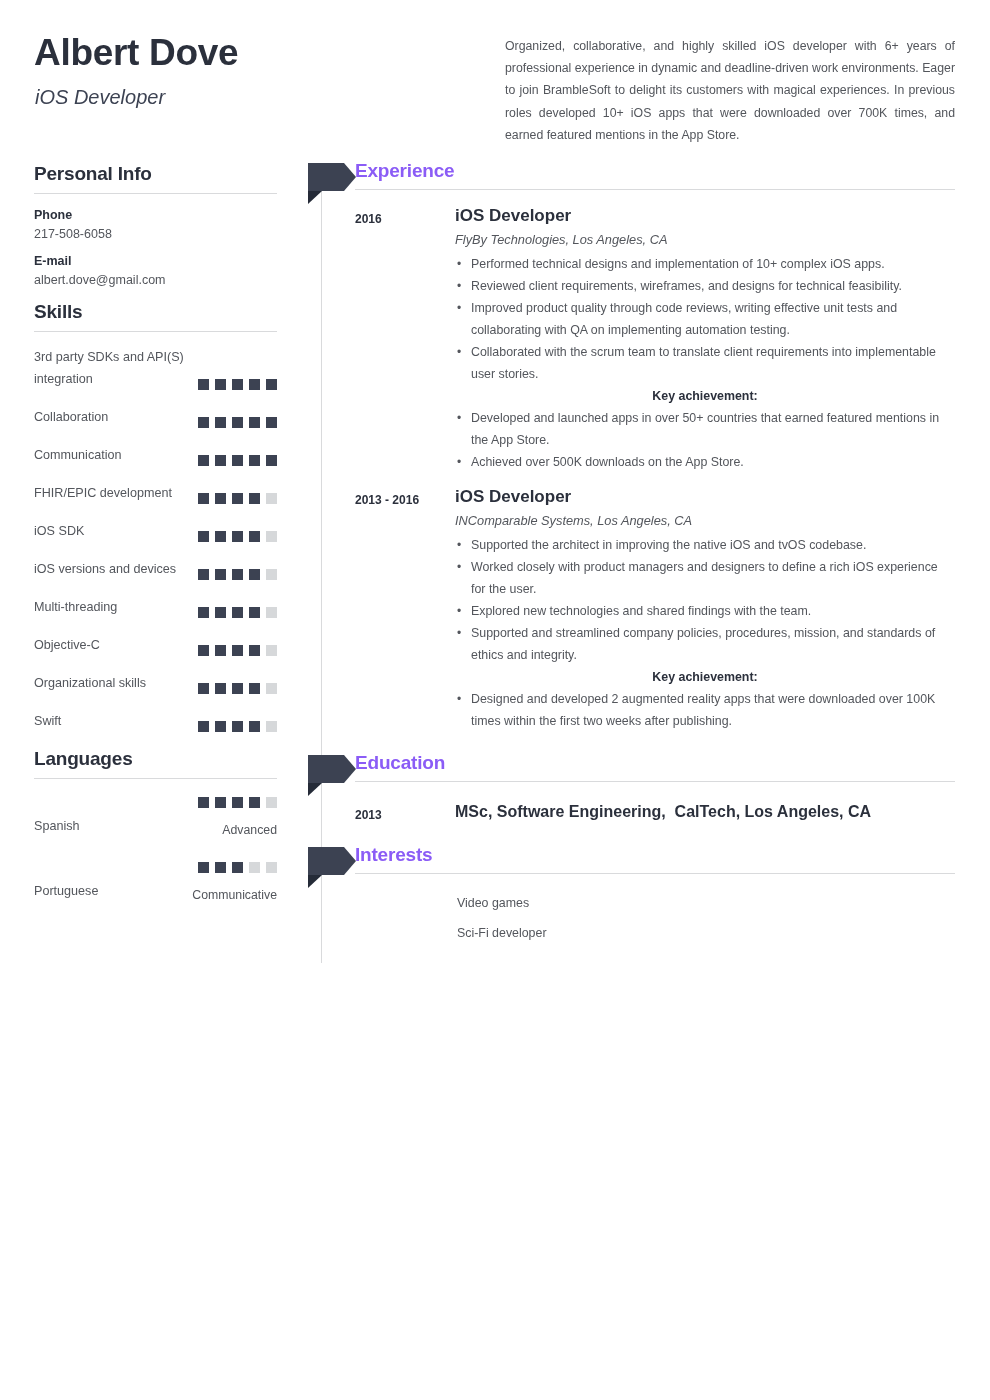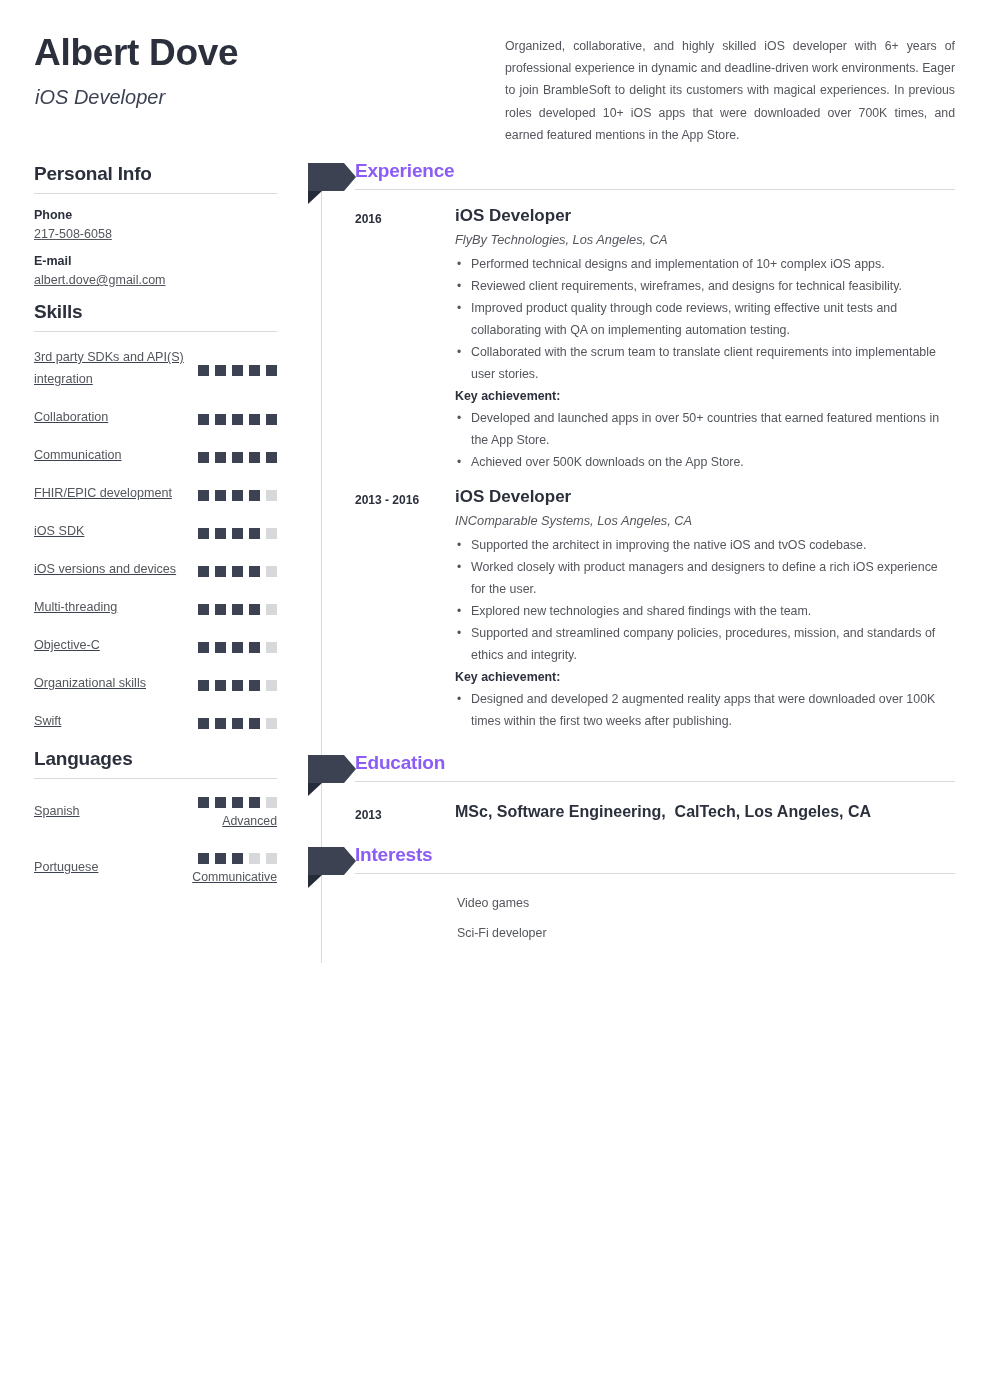--- a/index.html
+++ b/index.html
@@ -31,32 +31,32 @@
 
   
   .sidebar { position:absolute; left:34px; top:163px; width:243px; }
   .side-heading {
     font-size:19px; font-weight:bold; color:#2b303c;
     padding-bottom:8px; letter-spacing:-0.2px;
   }
   .side-rule { border-bottom:1px solid #d9dadc; margin-bottom:14px; }
   .side-block { margin-bottom:14px; }
   .contact-label { font-size:12.5px; font-weight:bold; color:#2b303c; margin-bottom:5px; }
-  .contact-value { font-size:12.5px; color:#53565c; margin-bottom:13px;text-decoration:underline; }
+  .contact-value { font-size:12.5px; color:#53565c; margin-bottom:13px; }
 
   .rate-row {
-    display:flex; align-items:center; justify-content:space-between;
-    margin-bottom:16px; min-height:17px;text-decoration:underline;
+    display:flex; align-items:flex-end; justify-content:space-between;
+    margin-bottom:16px; min-height:17px;
   }
   .rate-label { font-size:12.6px; color:#53565c; line-height:22px; max-width:150px; }
   .rate-right { flex:0 0 auto; text-align:right; padding-top:4px; }
   .squares { display:flex; gap:6px; justify-content:flex-end; }
   .sq { width:11px; height:11px; background:#d6d8da; display:block; }
   .sq.on { background:#3c4252; }
-  .rate-note { font-size:12.3px; color:#53565c; margin-top:6px; text-align:right; }
+  .rate-note { font-size:12.3px; color:#53565c; margin-top:15px; text-align:right; }
 
   
   .main { position:absolute; left:321px; top:160px; width:640px; }
   .timeline {
     position:absolute; left:321px; top:168px;
     width:1px; height:795px; background:#d9dadc;
   }
   .sec { position:relative; margin-bottom:0; }
   .sec-head { position:relative; height:40px; }
   .ribbon { position:absolute; left:-13px; top:3px; width:48px; height:28px; }
@@ -90,21 +90,21 @@
   .entry-role { font-size:17px; font-weight:bold; color:#2b303c; margin-bottom:6px; }
   .entry-org { font-size:12.8px; font-style:italic; color:#53565c; margin-bottom:6px; }
   .bullets { list-style:none; }
   .bullets li {
     position:relative; padding-left:16px;
     font-size:12.4px; line-height:22px; color:#53565c; margin-bottom:0px;
   }
   .bullets li::before {
     content:"•"; position:absolute; left:2px; top:0; color:#53565c; font-size:12px;
   }
-  .key-ach { font-size:12.4px; font-weight:bold; color:#2b303c; line-height:22px; margin-top:0px; }
+  .key-ach { font-size:12.4px; font-weight:bold; color:#2b303c; line-height:22px; margin-top:0px;text-align:center; }
 
   .edu-line { font-size:16px; font-weight:bold; color:#2b303c; padding-top:1px; white-space:pre; }
   .interest { font-size:12.4px; color:#53565c; line-height:22px; margin-bottom:8px; }
   .interests-body { padding-left:136px; padding-top:8px; }
 </style>
 </head>
 <body>
 
 <div class="page">
 

